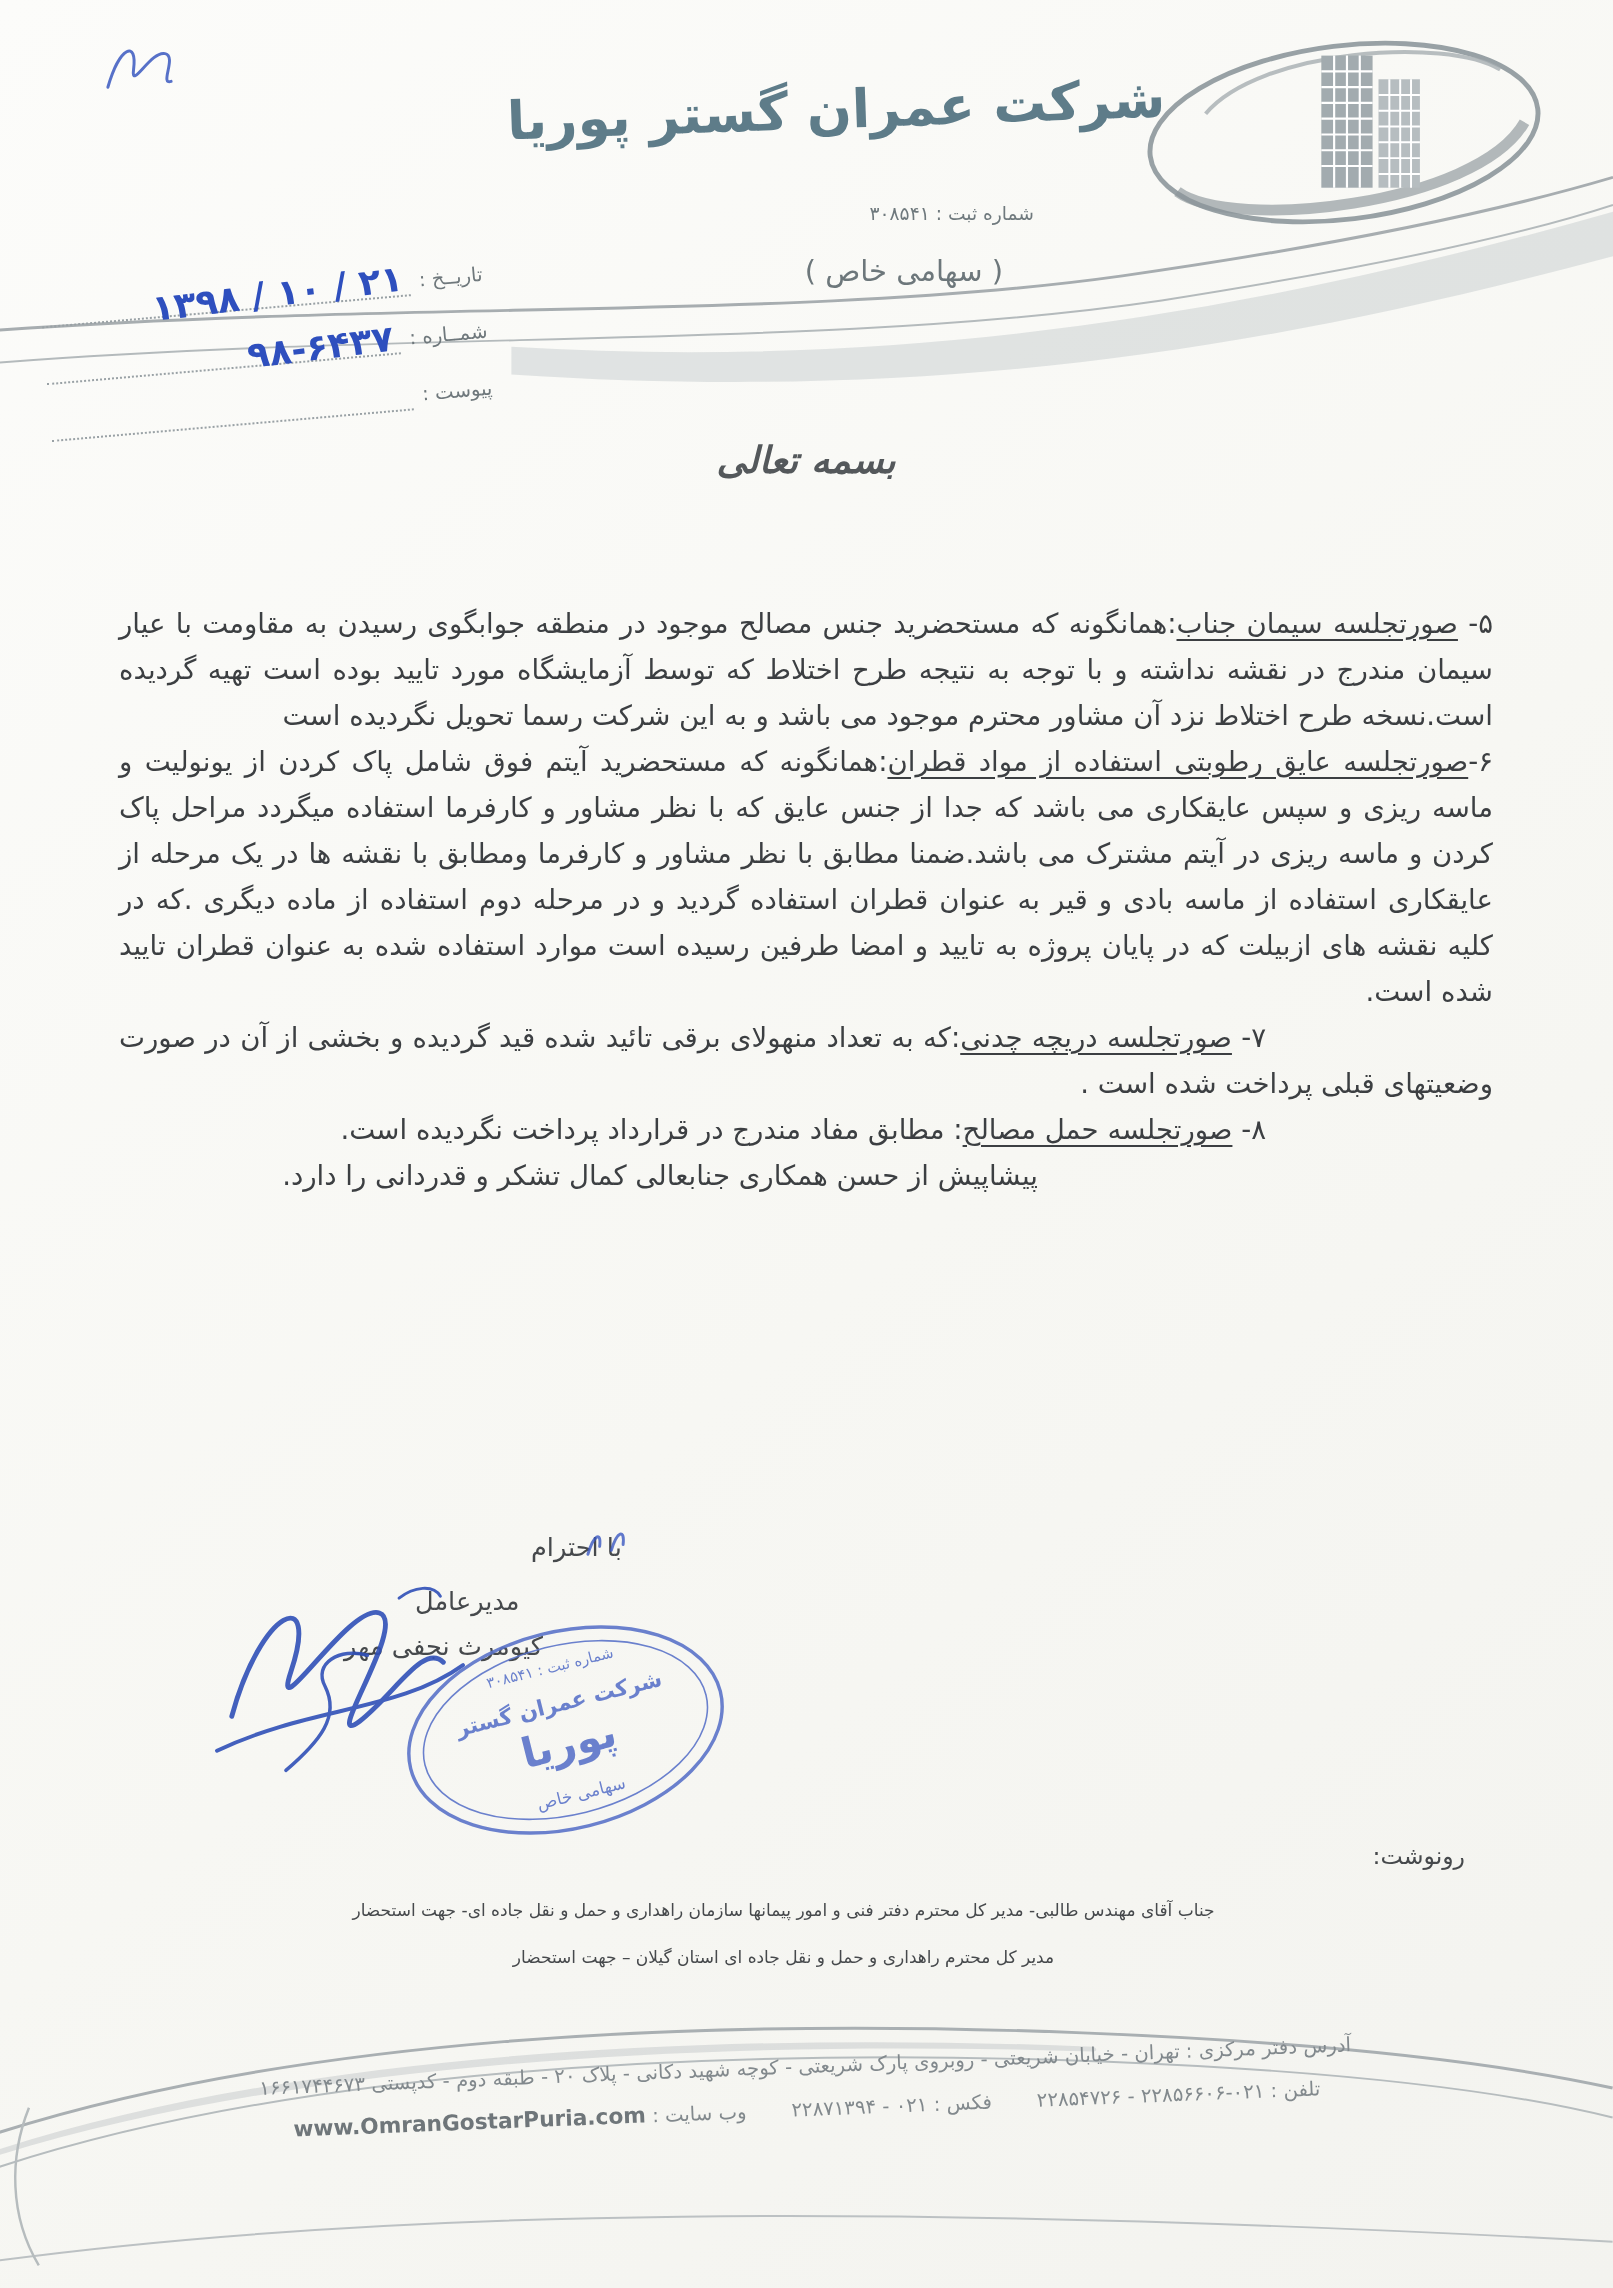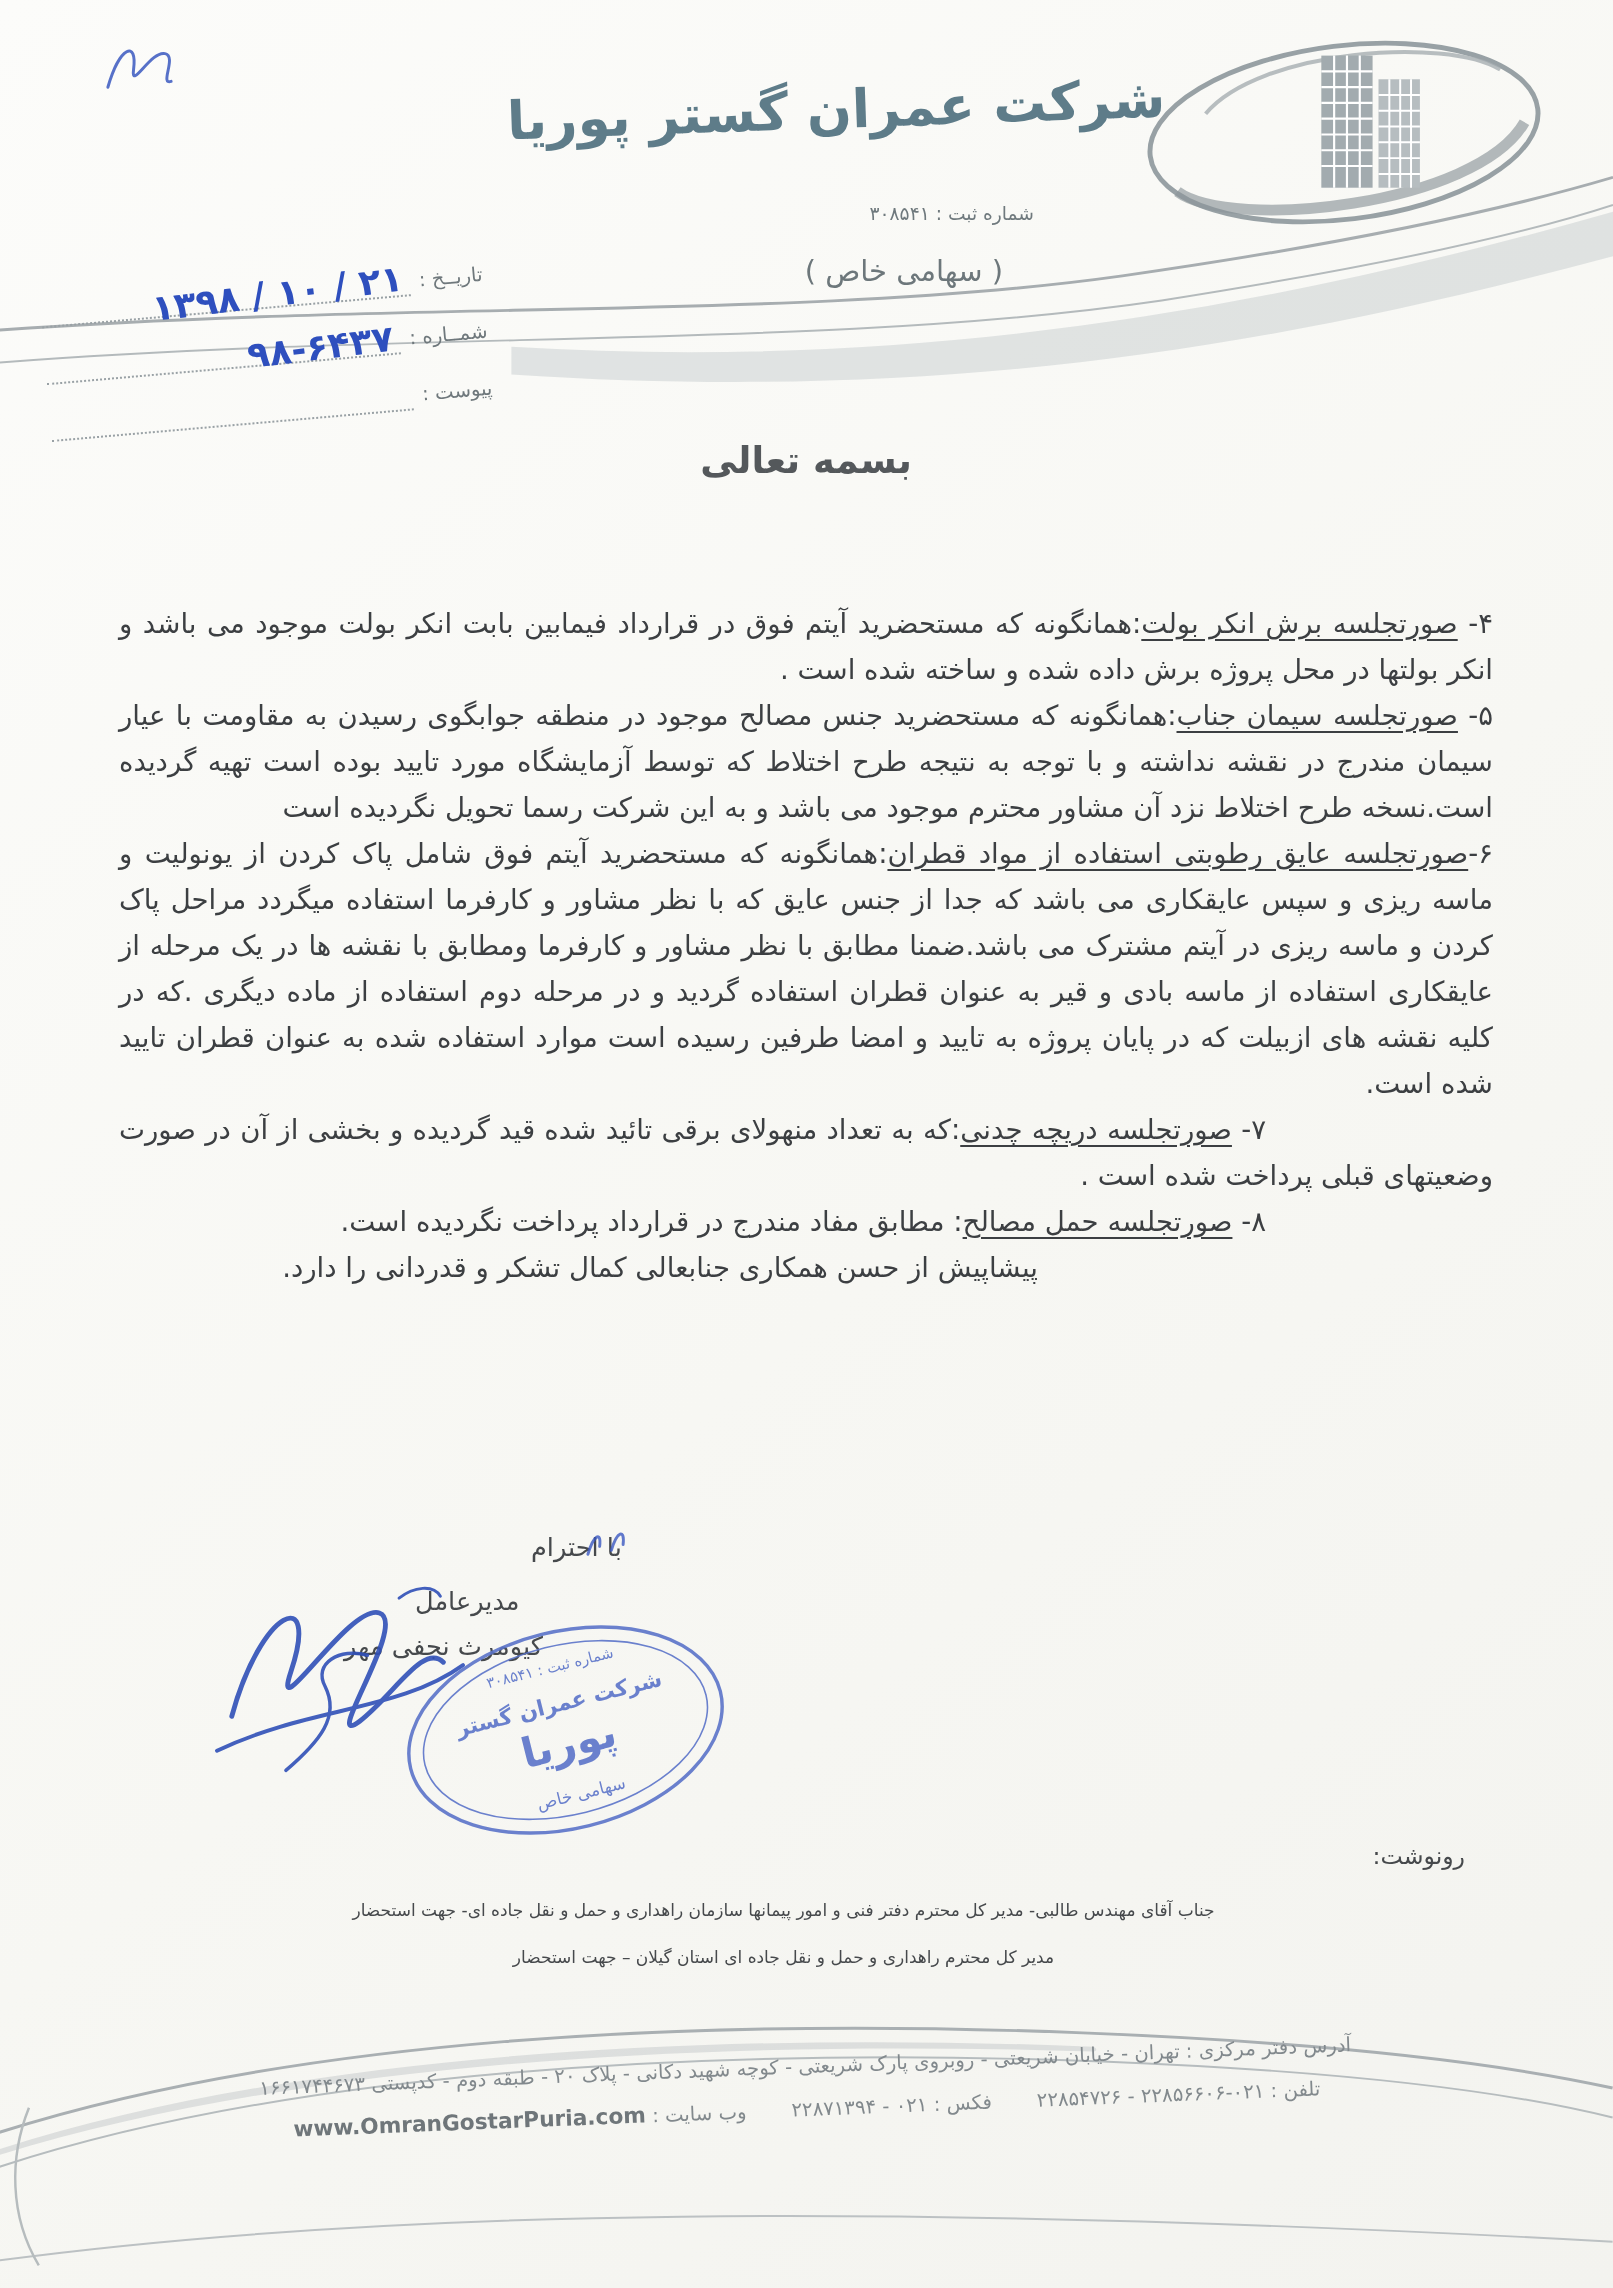--- a/index.html
+++ b/index.html
@@ -30,21 +30,21 @@
   .meta-dots  { flex:1; border-bottom:2px dotted #99a1a5; height:39px; position:relative; }
   .meta-value {
     position:absolute; bottom:-7.9px; right:5.9px; white-space:nowrap;
     font-size:36px; font-weight:bold; color:#2e4fbe; transform:rotate(-2deg);
   }
   .corner-scribble { position:absolute; top:25.6px; left:91px; width:99px; height:85px; }
 
   
   .bismillah {
     position:absolute; top:439px; left:0; right:0; text-align:center;
-    font-size:37px; font-weight:bold; color:#54585b; letter-spacing:3.9px;
+    font-size:37px; font-weight:bold; font-style:italic; color:#54585b; letter-spacing:3.9px;
   }
 
   
   .letter-body {
     position:absolute; top:601px; right:120px; left:120px;
     direction:rtl; text-align:justify; font-size:27.6px; line-height:46px; color:#3c3f42;
   }
   .letter-body p { margin:0; }
   .hd { text-decoration:underline; text-underline-offset:5.9px; }
   .indent-a { text-indent:227px; }
@@ -126,21 +126,20 @@
     </div>
     <div class="meta-row">
       <span class="meta-label">پیوست :</span>
       <span class="meta-dots"></span>
     </div>
   </div>
 
   <div class="bismillah">بسمه تعالی</div>
 
   <div class="letter-body">
-    <p><span>۴- </span><span class="hd">صورتجلسه برش انکر بولت</span><span>:همانگونه که مستحضرید آیتم فوق در قرارداد فیمابین بابت انکر بولت موجود می باشد و انکر بولتها در محل پروژه برش داده شده و ساخته شده است .</span></p>
     <p><span>۵- </span><span class="hd">صورتجلسه سیمان جناب</span><span>:همانگونه که مستحضرید جنس  مصالح موجود در منطقه جوابگوی رسیدن به مقاومت با عیار سیمان مندرج در نقشه نداشته و با توجه به نتیجه طرح اختلاط که توسط آزمایشگاه مورد تایید بوده است تهیه گردیده است.نسخه طرح اختلاط نزد آن مشاور محترم موجود می باشد و به این شرکت رسما تحویل نگردیده است</span></p>
     <p><span>۶-</span><span class="hd">صورتجلسه عایق رطوبتی استفاده از مواد قطران</span><span>:همانگونه که مستحضرید آیتم فوق شامل پاک کردن از یونولیت و ماسه ریزی و سپس عایقکاری می باشد که جدا از جنس عایق که با نظر مشاور و کارفرما استفاده میگردد مراحل پاک کردن و ماسه ریزی در آیتم مشترک می باشد.ضمنا مطابق با نظر مشاور و کارفرما ومطابق با نقشه ها در یک مرحله از عایقکاری استفاده از ماسه بادی و قیر به عنوان قطران استفاده گردید و در مرحله دوم استفاده از ماده دیگری .که در کلیه نقشه های ازبیلت که در پایان پروژه به تایید و امضا طرفین رسیده است موارد استفاده شده به عنوان قطران تایید شده است.</span></p>
     <p class="indent-a"><span>۷- </span><span class="hd">صورتجلسه دریچه چدنی</span><span>:که به تعداد منهولای برقی تائید شده قید گردیده و بخشی از آن در صورت وضعیتهای قبلی پرداخت شده است .</span></p>
     <p class="indent-a"><span>۸- </span><span class="hd">صورتجلسه حمل مصالح</span><span>: مطابق مفاد مندرج در قرارداد پرداخت نگردیده است.</span></p>
     <p class="indent-b">پیشاپیش از حسن همکاری جنابعالی کمال تشکر و قدردانی را دارد.</p>
   </div>
 
   <div class="sig-text regards">با احترام</div>
   <div class="sig-text sig-title">مدیرعامل</div>
   <div class="sig-text sig-name">کیومرث نجفی مهر</div>

